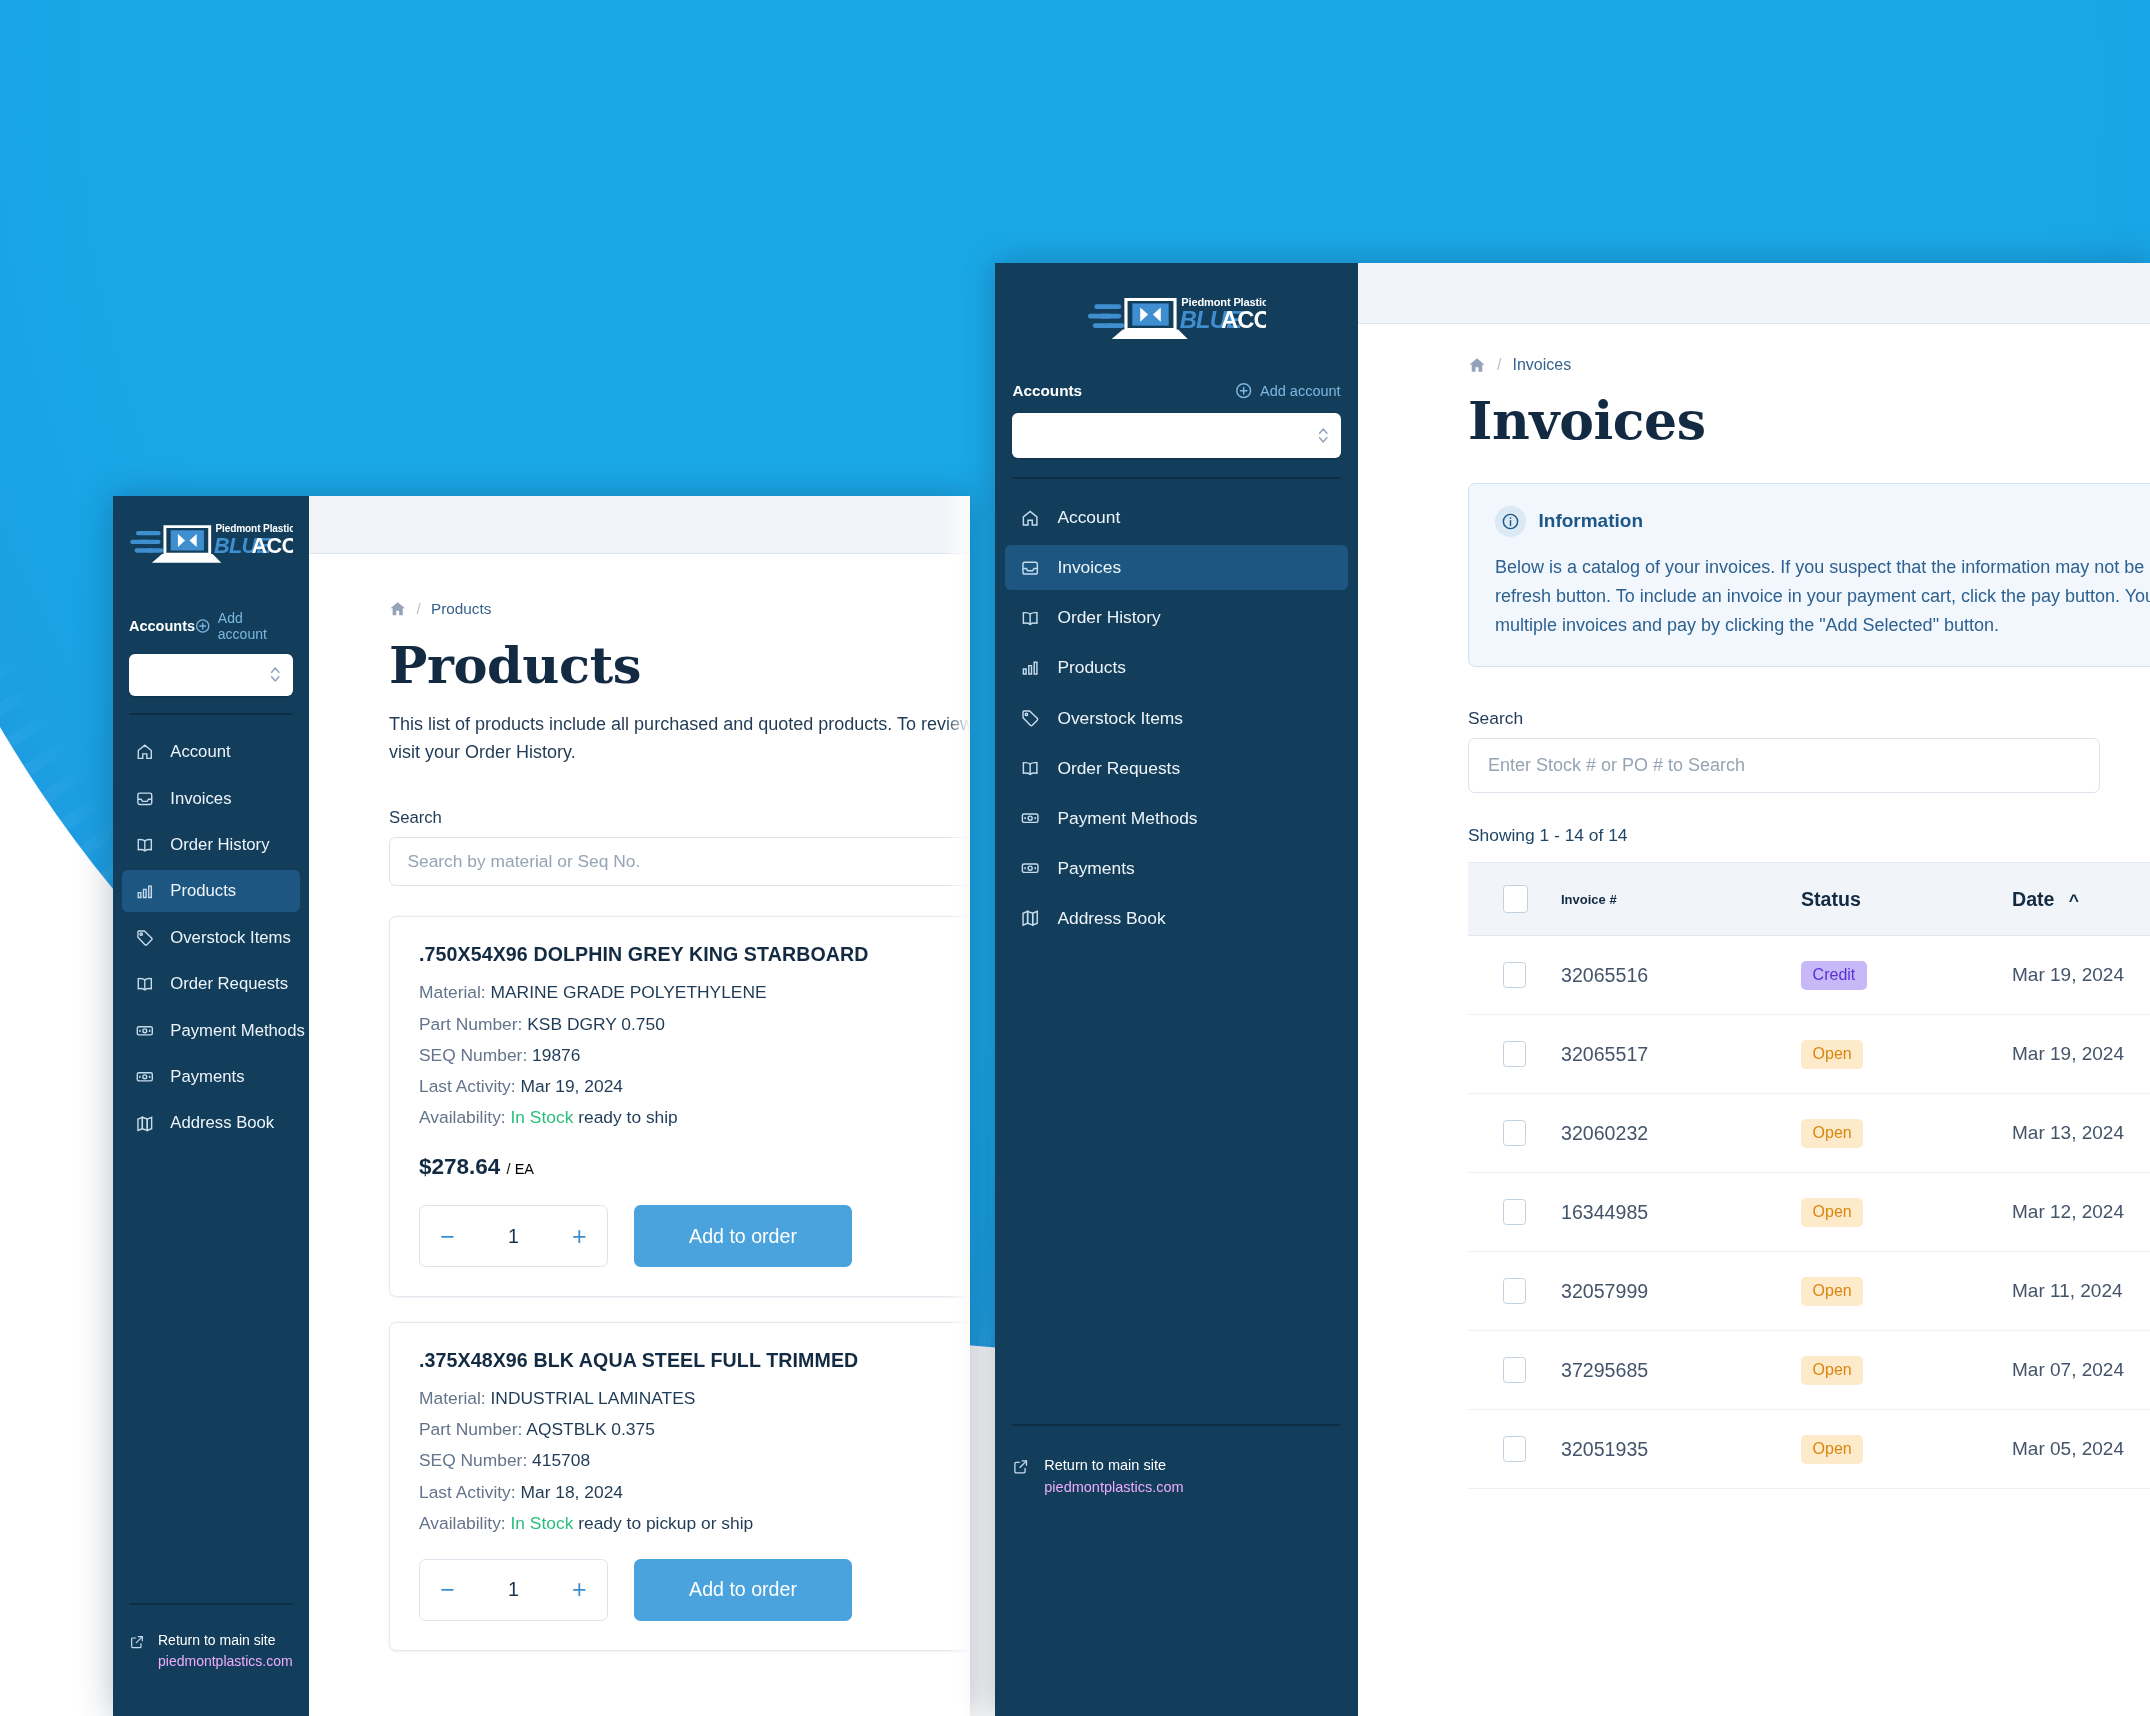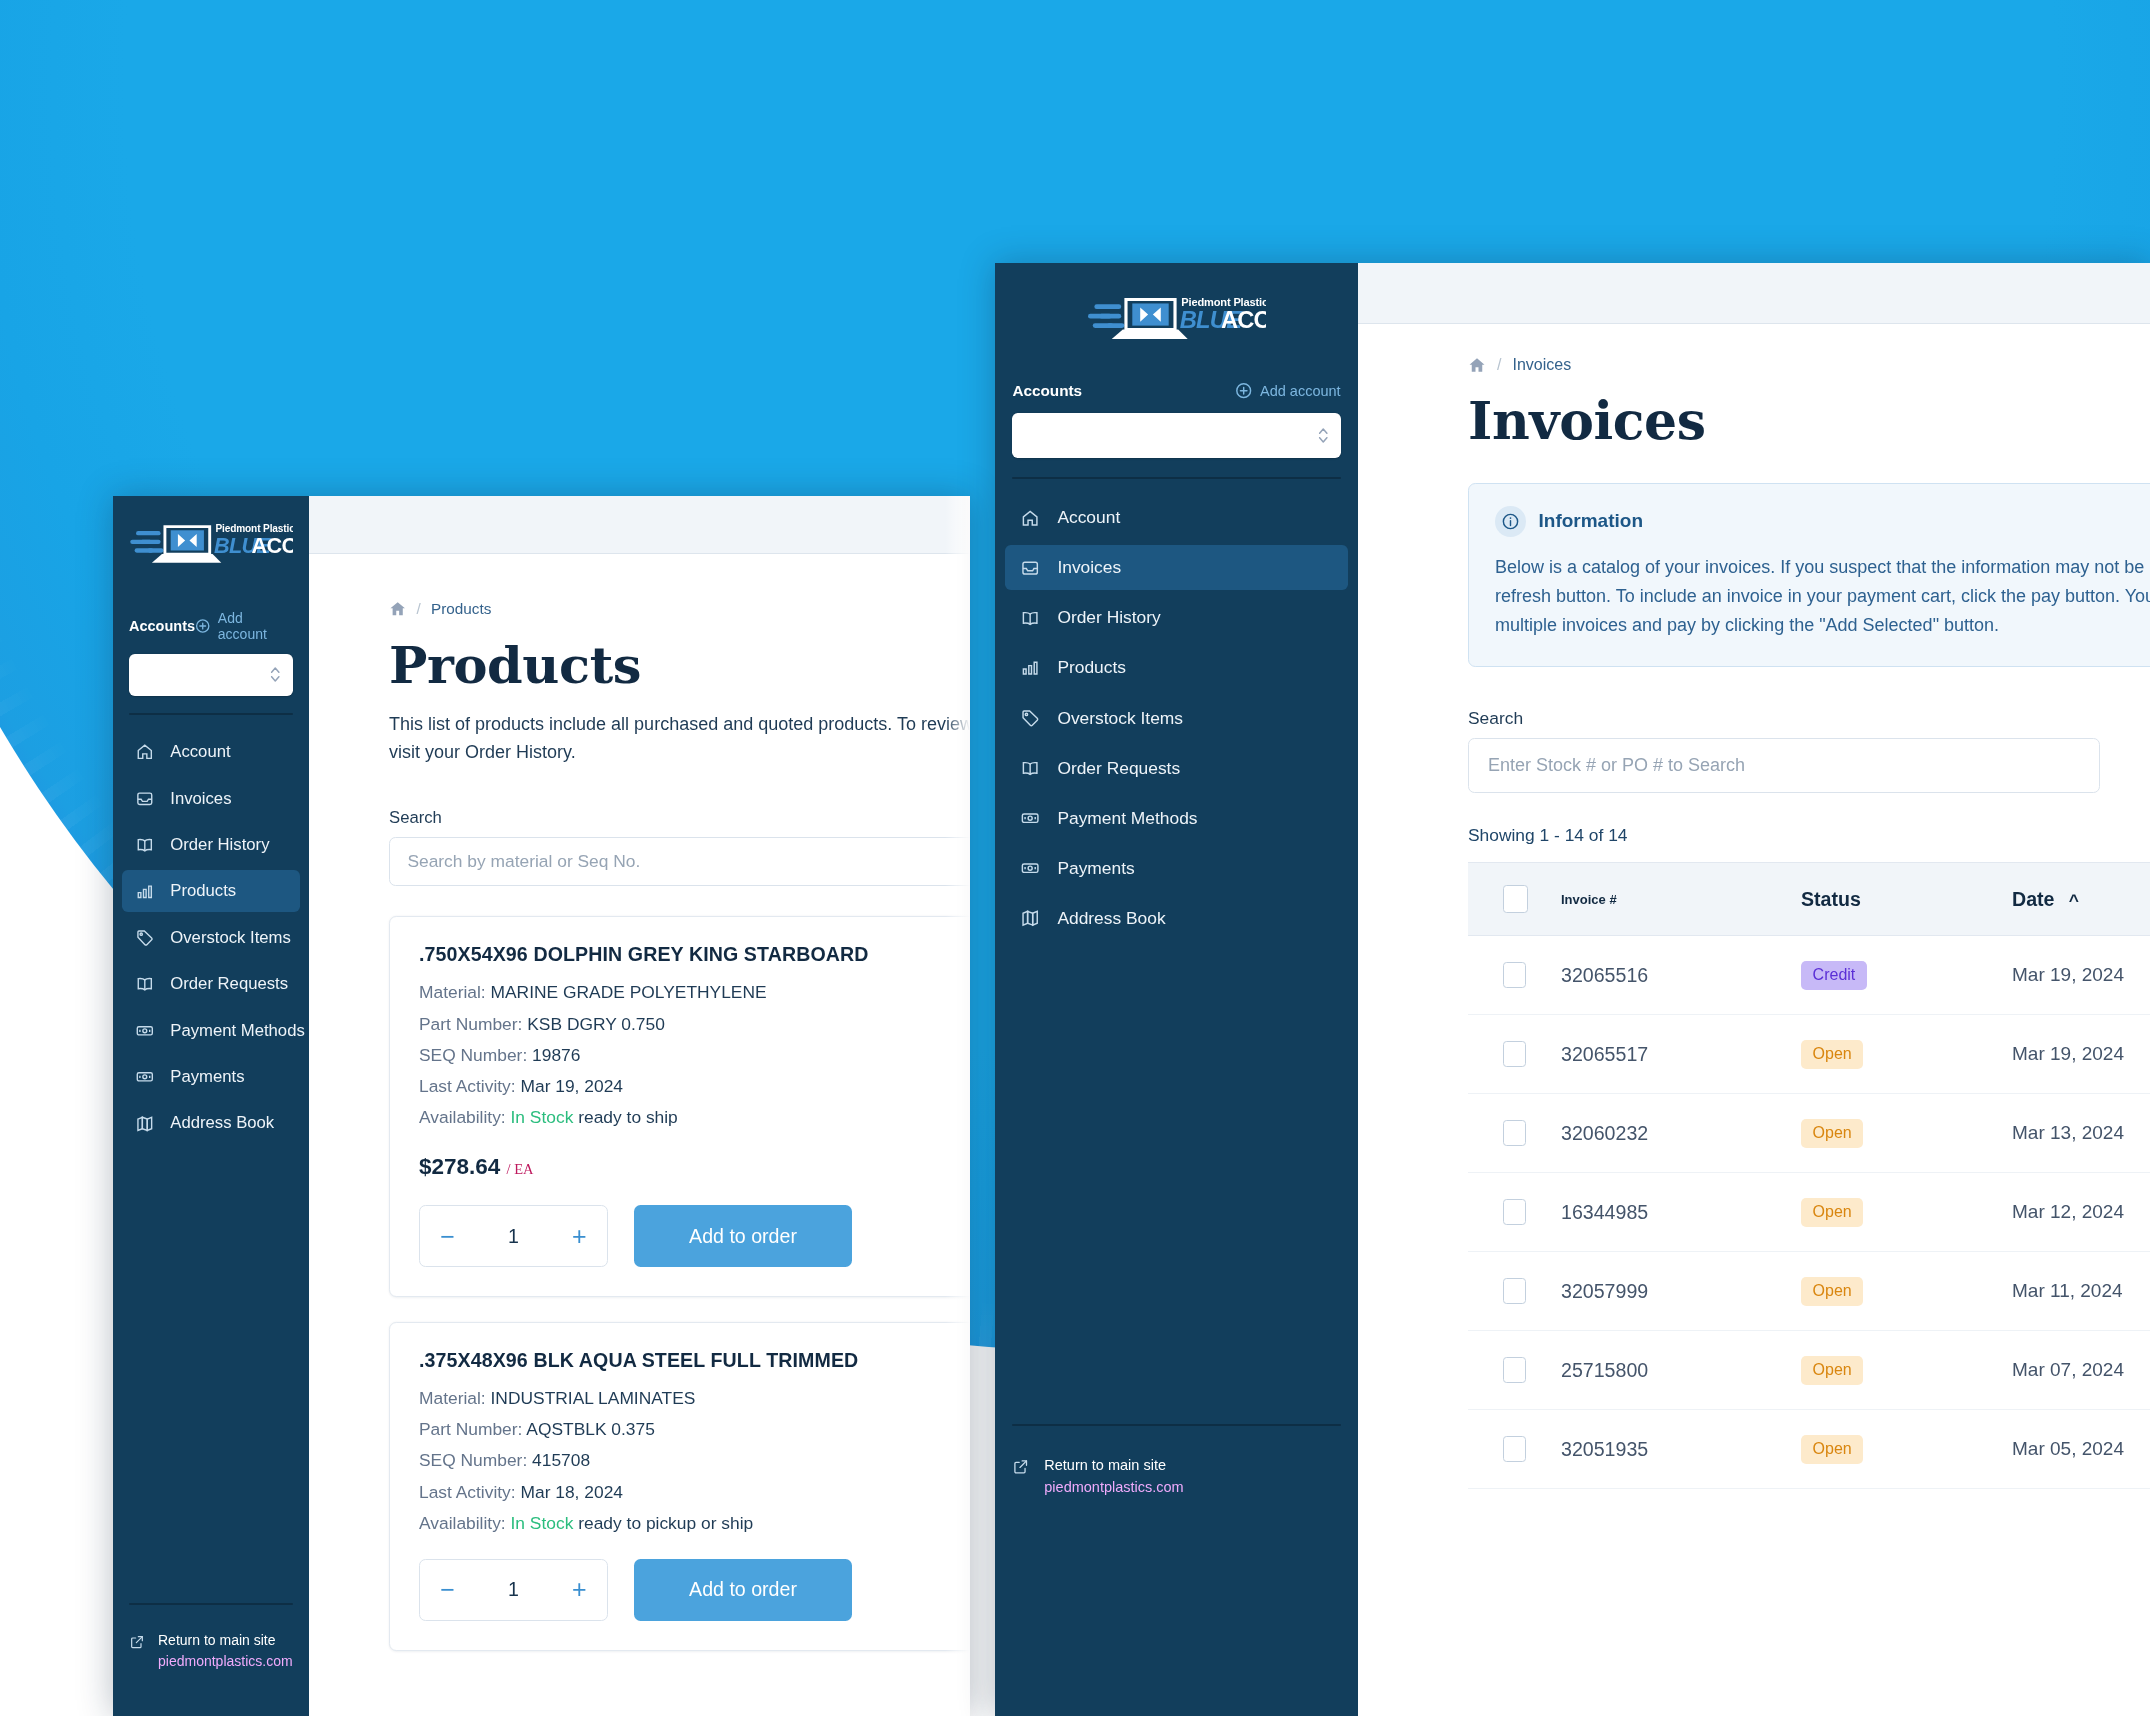--- a/index.html
+++ b/index.html
@@ -116,21 +116,21 @@
 
   .card {
     background:#fff; border:0.7px solid #e3e9f0; border-radius:7.3px;
     box-shadow:0 0.7px 2.2px rgba(20,40,70,.07);
   }
   .card-title { color:#122a42; font-weight:700; letter-spacing:0.1px; }
   .spec { color:#64748b; }
   .spec b { color:#1f3b55; font-weight:400; }
   .instock { color:#2bbd7e; }
   .price { color:#122a42; font-weight:700; }
-  .price .unit { color:#be185d; font-weight:400;font-family:Liberation Serif, serif; }
+  .price .unit { color:#000000; font-weight:400; }
 
   .qty {
     border:0.7px solid #dbe3ec; border-radius:6.5px; background:#fff;
     display:flex; align-items:center; justify-content:space-between;
   }
   .qty .sym { color:#3a8fd0; }
   .qty .val { color:#17334d; }
   .btn-primary {
     background:#4ba3dd; color:#fff; border-radius:6.5px;
     display:flex; align-items:center; justify-content:center;
@@ -631,21 +631,21 @@
                     <span class="cb" style="width:23px; height:26px;"></span>
                   </td>
                   <td class="inv-num" style="font-size:19.6px;">32057999</td>
                   <td><span class="badge open" style="font-size:16px; padding:5.8px 11.6px;">Open</span></td>
                   <td style="font-size:19px;">Mar 11, 2024</td>
                 </tr>
                 <tr>
                   <td style="padding:26px 0 26px 35px;">
                     <span class="cb" style="width:23px; height:26px;"></span>
                   </td>
-                  <td class="inv-num" style="font-size:19.6px;">25715800</td>
+                  <td class="inv-num" style="font-size:19.6px;">37295685</td>
                   <td><span class="badge open" style="font-size:16px; padding:5.8px 11.6px;">Open</span></td>
                   <td style="font-size:19px;">Mar 07, 2024</td>
                 </tr>
                 <tr>
                   <td style="padding:26px 0 26px 35px;">
                     <span class="cb" style="width:23px; height:26px;"></span>
                   </td>
                   <td class="inv-num" style="font-size:19.6px;">32051935</td>
                   <td><span class="badge open" style="font-size:16px; padding:5.8px 11.6px;">Open</span></td>
                   <td style="font-size:19px;">Mar 05, 2024</td>

